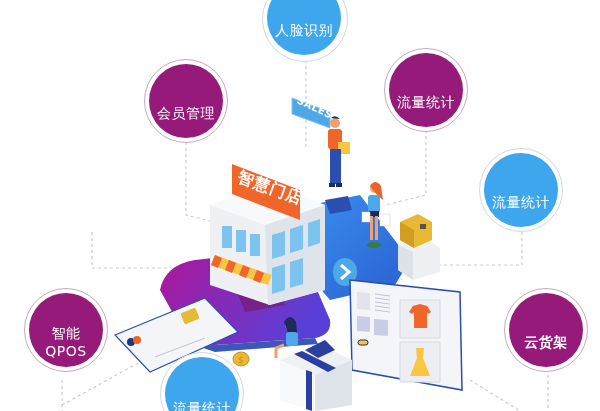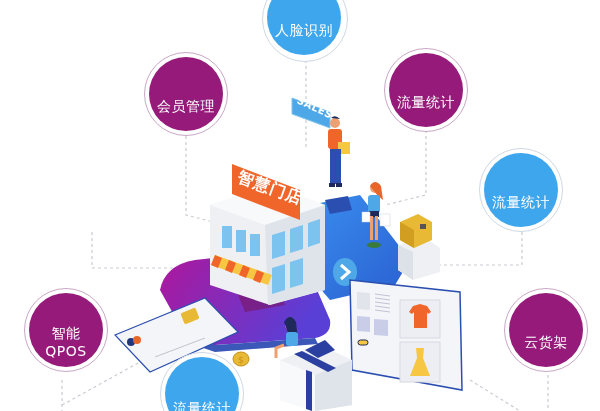--- a/index.html
+++ b/index.html
@@ -183,21 +183,21 @@
   <div class="sign-text" style="left:236px;top:178px;">智慧门店</div>
   <div class="sales-text" style="left:296px;top:102px;">SALES</div>
 
   <div class="node blue" style="left:262px;top:-12px;width:84px;height:72px;">
     <div class="ring" style="border-radius:50%;width:84px;height:84px;top:-12px;"></div>
     <div class="disc" style="left:5px;top:-7px;width:74px;height:74px;">
         <span class="label">人脸识别</span>
       </div>
   </div>
 
-  <div class="node purple" style="left:144px;top:52px;width:84px;height:84px;">
+  <div class="node purple" style="left:144px;top:59px;width:84px;height:84px;">
     <div class="ring"></div>
     <div class="disc" style="left:5px;top:5px;width:74px;height:74px;">
         <span class="label">会员管理</span>
       </div>
   </div>
 
   <div class="node purple" style="left:384px;top:48px;width:84px;height:84px;">
     <div class="ring"></div>
     <div class="disc" style="left:5px;top:5px;width:74px;height:74px;">
         <span class="label">流量统计</span>
@@ -213,21 +213,21 @@
   </div>
 
   <div class="node purple" style="left:24px;top:288px;width:84px;height:84px;">
     <div class="ring"></div>
     <div class="disc" style="left:5px;top:5px;width:74px;height:74px;">
         <span class="label">智能
 QPOS</span>
       </div>
   </div>
 
-  <div class="node purple" style="left:504px;top:288px;width:84px;height:84px;">
+  <div class="node purple" style="left:504px;top:288px;width:84px;height:84px;font-weight:bold;">
     <div class="ring"></div>
     <div class="disc" style="left:5px;top:5px;width:74px;height:74px;">
         <span class="label">云货架</span>
       </div>
   </div>
 
   <div class="node blue" style="left:160px;top:352px;width:84px;height:84px;">
     <div class="ring"></div>
     <div class="disc" style="left:5px;top:5px;width:74px;height:74px;align-items:flex-start;padding-top:18px;box-sizing:border-box;">
         <span class="label">流量统计</span>

